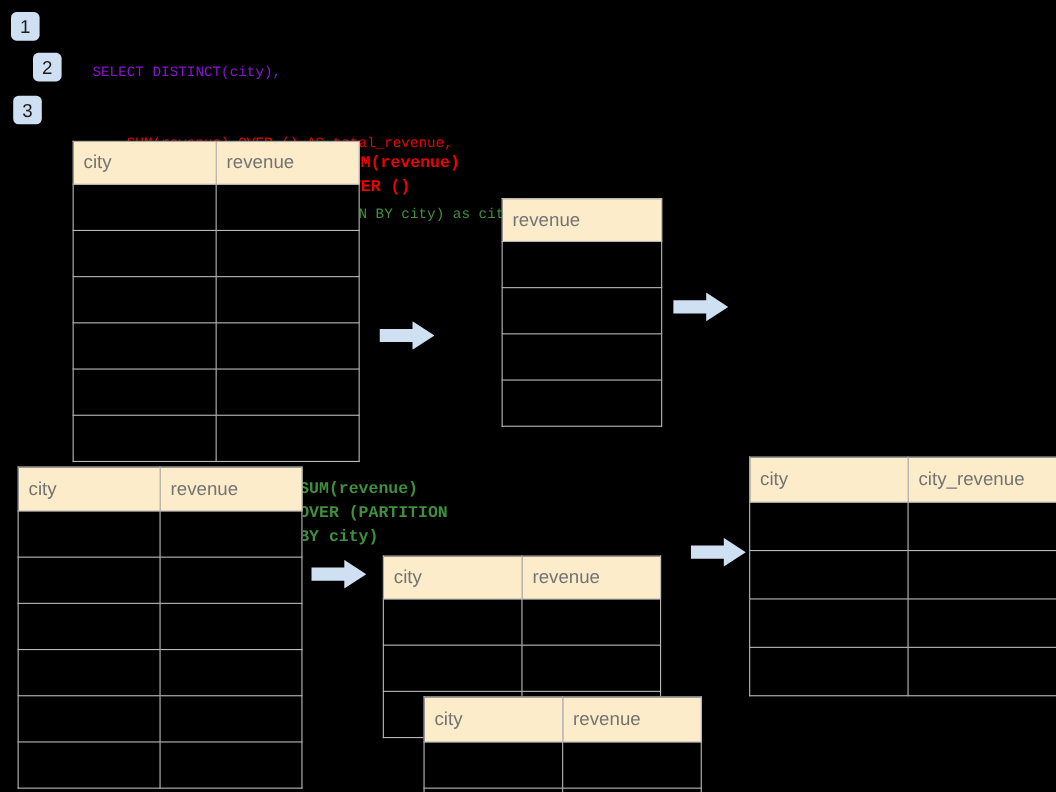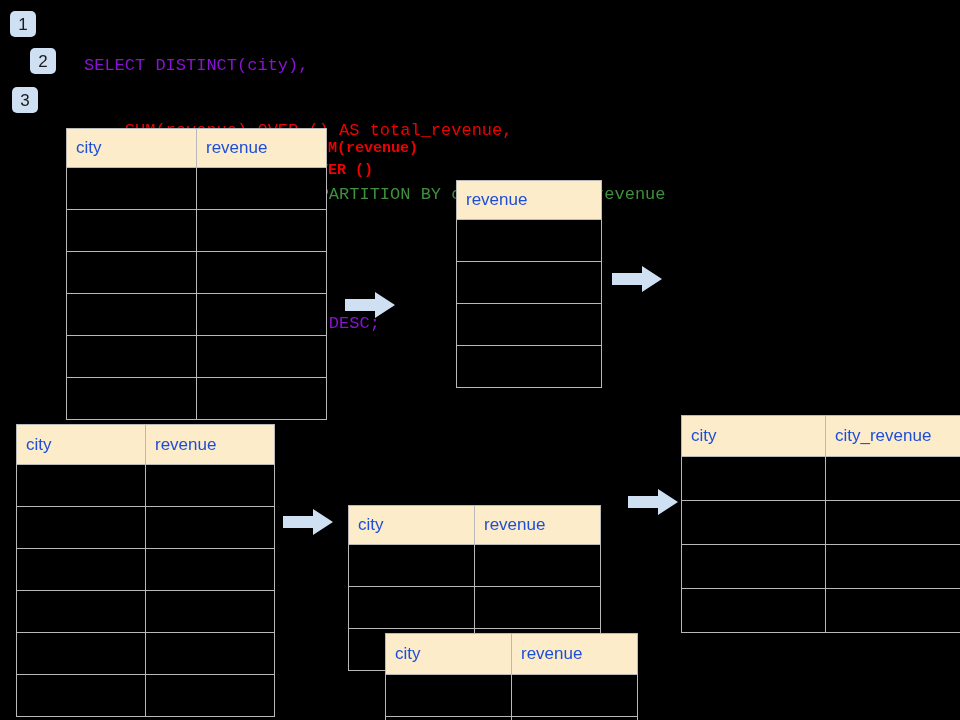--- a/index.html
+++ b/index.html
@@ -29,21 +29,21 @@
     align-items: center;
     justify-content: center;
     width: 26px;
     height: 26px;
   }
 
   
   .code {
     position: absolute;
     font-family: "Liberation Mono", monospace;
-    font-size: 17px;
+    font-size: 13px;
     line-height: 21.5px;
     white-space: pre;
     letter-spacing: 0px;
   }
   .code-line { white-space: pre; }
   .c-purple { color: #8a12d6; }
   .c-red    { color: #f00000; }
   .c-green  { color: #3f8f3f; }
 
   .side-note {
@@ -76,21 +76,21 @@
     background: #000000;
   }
   .tbl td, .tbl th {
     border: 1px solid #b9b9b9;
     padding: 0;
     margin: 0;
     background: #000000;
   }
   .tbl th {
     background: #fcecc9;
-    color: #1d4ed8;
+    color: #737373;
     font-family: "Liberation Sans", sans-serif;
     font-weight: normal;
     font-size: 17px;
     text-align: left;
     padding-left: 9px;
   }
 
   
   .arrow {
     position: absolute;
@@ -116,20 +116,23 @@
     <div class="code-line c-red">    SUM(revenue) OVER () AS total_revenue,</div>
     <div class="code-line c-green">    SUM(revenue) OVER (PARTITION BY city) as city_revenue</div>
     <div class="code-line c-purple">  FROM rides</div>
     <div class="code-line c-purple">  ORDER by city_revenue DESC;</div>
   </div>
 
 
   <div class="annot red" style="left:310px; top:138px;">SUM(revenue)
 OVER ()</div>
 
+  <div class="annot green" style="left:272px; top:434px;">SUM(revenue)
+OVER (PARTITION
+BY city)</div>
 
   <table class="tbl" style="left:66px; top:128px; width:240px;">
     <thead>
       <tr>
         <th style="width:120px; height:38px;">city</th>
         <th style="width:120px; height:38px;">revenue</th>
       </tr>
     </thead>
     <tbody>
       <tr>

